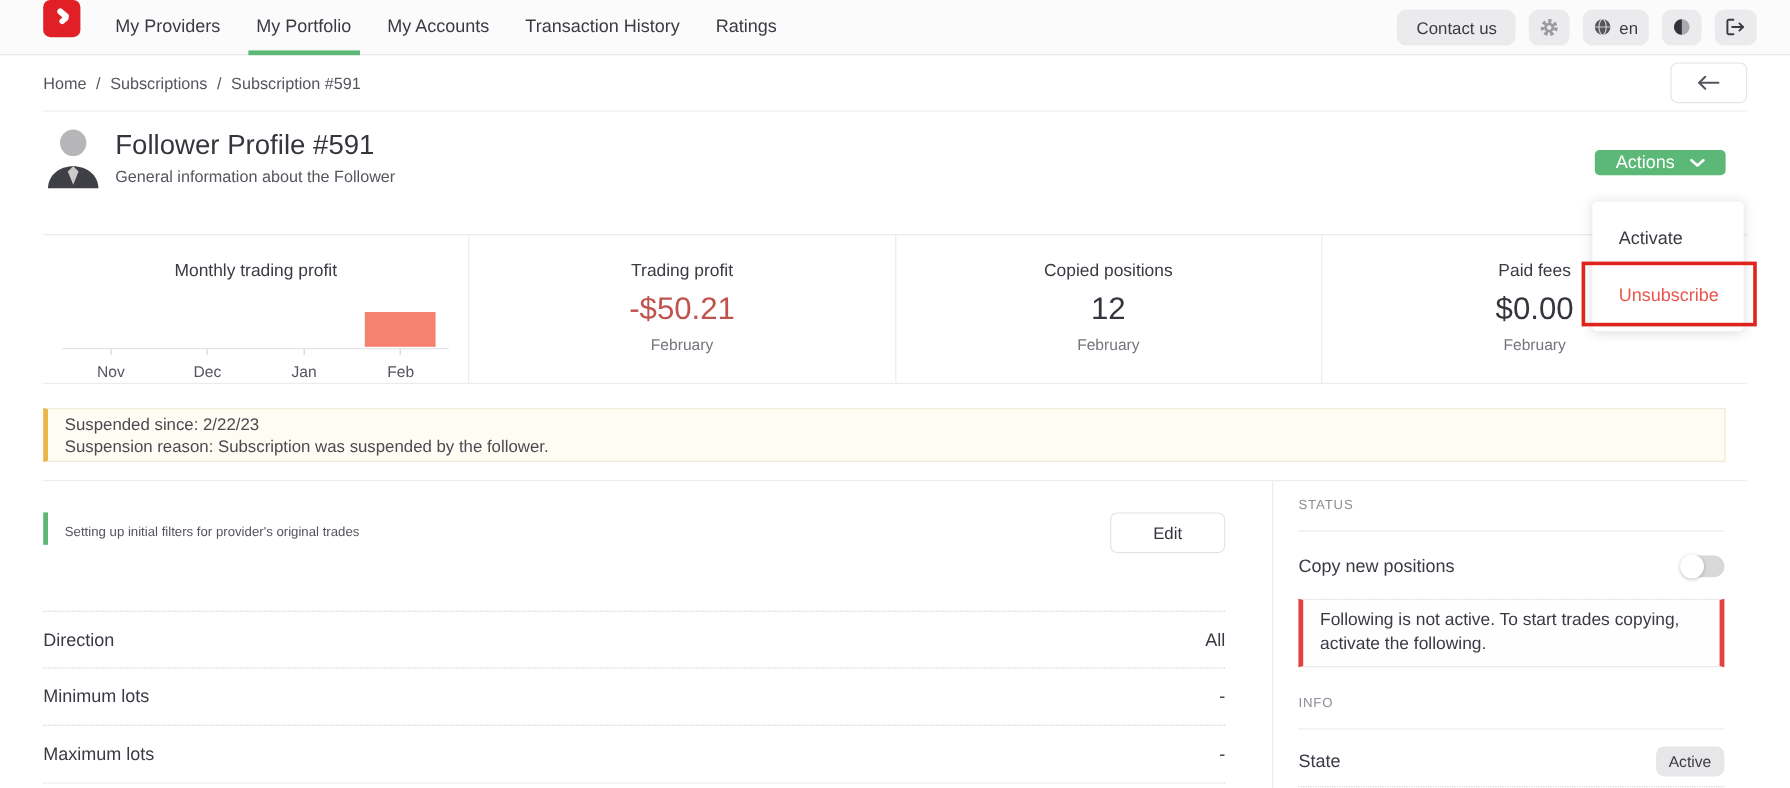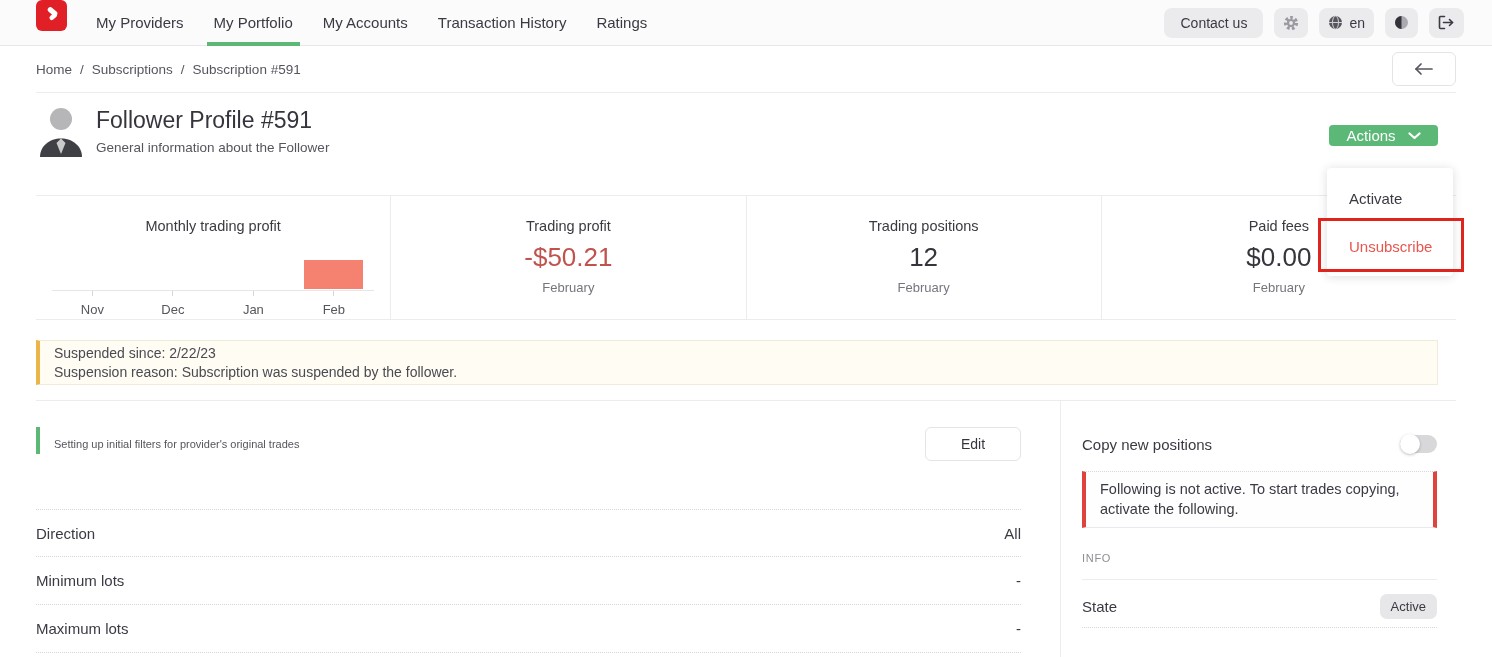--- a/index.html
+++ b/index.html
@@ -258,21 +258,21 @@
           <span>Feb</span>
         </div>
       </div>
     </div>
     <div class="stat-col">
       <div class="stat-title">Trading profit</div>
       <div class="stat-value negative">-$50.21</div>
       <div class="stat-period">February</div>
     </div>
     <div class="stat-col">
-      <div class="stat-title">Trading positions</div>
+      <div class="stat-title">Copied positions</div>
       <div class="stat-value">12</div>
       <div class="stat-period">February</div>
     </div>
     <div class="stat-col">
       <div class="stat-title">Paid fees</div>
       <div class="stat-value">$0.00</div>
       <div class="stat-period">February</div>
     </div>
   </section>
 
@@ -300,20 +300,21 @@
       <span>Minimum lots</span>
       <span>-</span>
     </div>
     <div class="pf-row">
       <span>Maximum lots</span>
       <span>-</span>
     </div>
   </div>
 
   <aside class="sidebar">
+    <div class="side-header">STATUS</div>
     <div class="copy-row">
       <span>Copy new positions</span>
       <div class="toggle">
         <div class="knob"></div>
       </div>
     </div>
     <div class="side-warning">Following is not active. To start trades copying, activate the following.</div>
     <div class="side-header info-header">INFO</div>
     <div class="state-row">
       <span>State</span>

